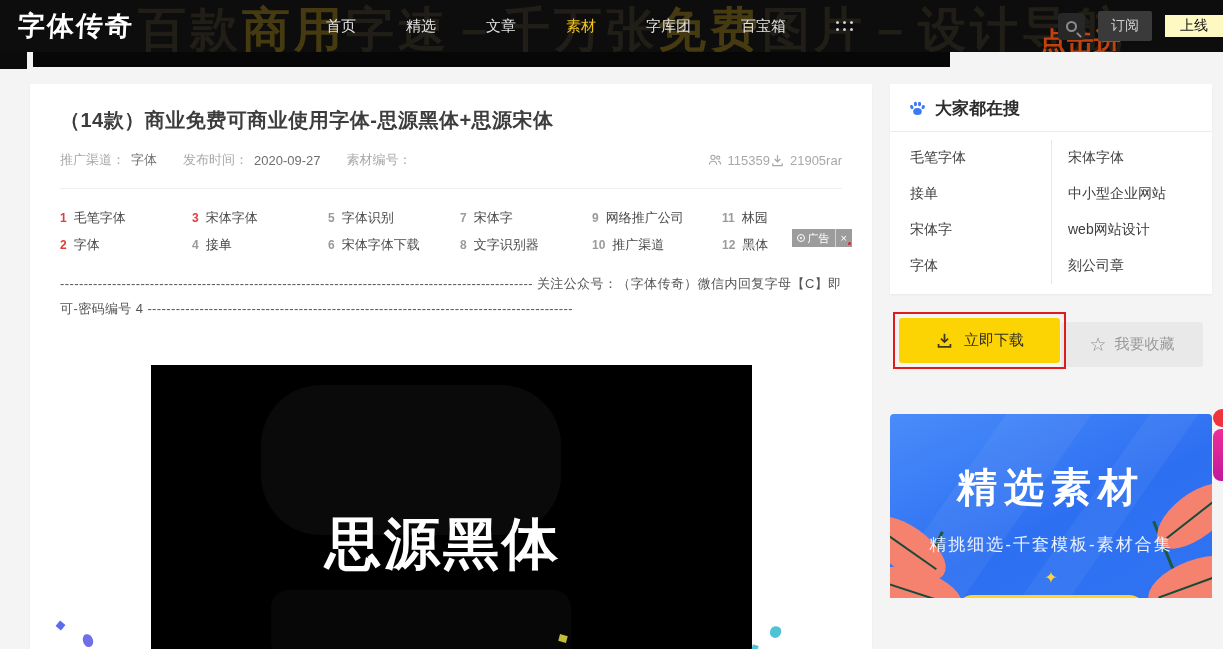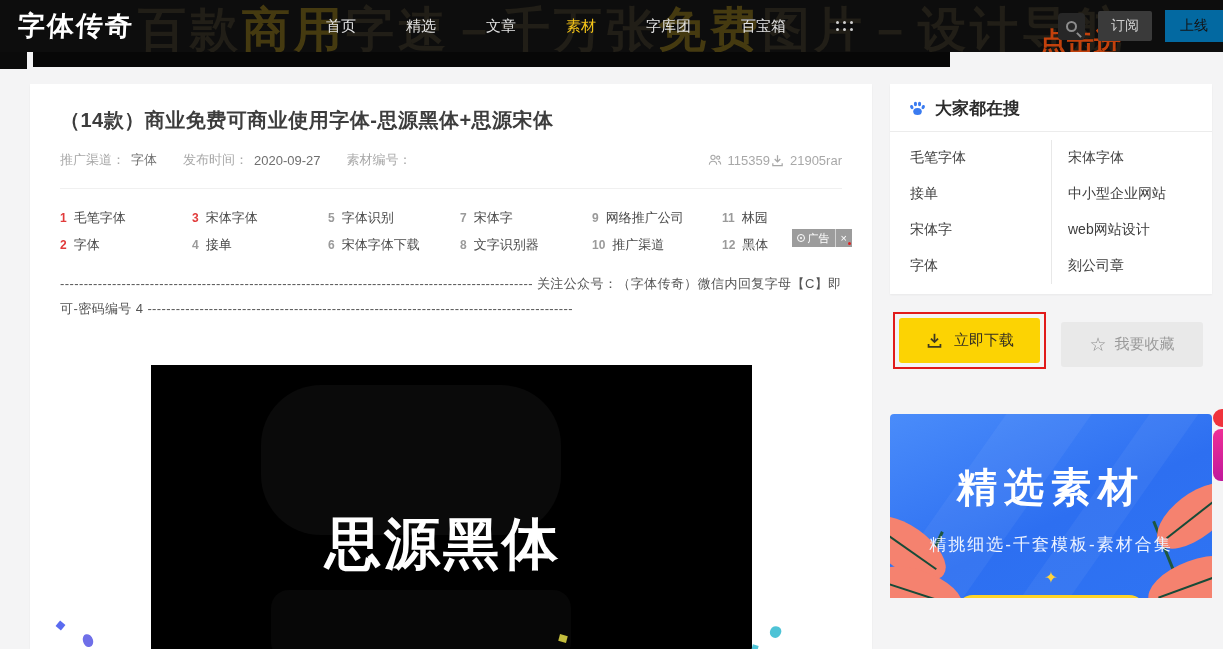--- a/index.html
+++ b/index.html
@@ -24,21 +24,21 @@
     gap:3px; cursor:pointer; }
   .grid-dots i { width:3px; height:3px; border-radius:50%; background:#cfcfcf; }
   .nav-right { position:relative; z-index:2; margin-left:auto; display:flex; align-items:center; gap:13px;padding-left:12px; }
   .search-btn { width:27px; height:27px; background:#272727; border-radius:4px; cursor:pointer;
     display:flex; align-items:center; justify-content:center; }
   .mag { width:11px; height:11px; border:2px solid #8d8d8d; border-radius:50%; position:relative; }
   .mag::after { content:""; position:absolute; width:2px; height:6px; background:#8d8d8d;
     transform:rotate(-45deg); left:10px; top:9px; }
   .subscribe-btn { height:30px; padding:0 13px; background:#3a3a3a; color:#cfcfcf; font-size:14px;
     display:flex; align-items:center; border-radius:2px; cursor:pointer; }
-  .online-btn { height:32px; padding:0 15px; background:#0369a1; color:#141414; font-size:14px;
+  .online-btn { height:22px; padding:0 15px; background:#fef9c3; color:#141414; font-size:14px;
     display:flex; align-items:center; cursor:pointer; }
 
   .banner-strip { position:absolute; left:33px; top:52px; width:917px; height:15px; background:#070707; z-index:3; }
   .corner-block { position:absolute; left:0; top:52px; width:27px; height:17px; background:#0b0b0b; z-index:3; }
 
   
   .main-card { position:absolute; left:30px; top:84px; width:842px; height:565px; background:#fff;
     box-shadow:0 1px 2px rgba(0,0,0,.05); overflow:hidden; }
   .article-head { padding:23px 30px 0 30px; }
   .article-title { font-size:20px; font-weight:600; color:#3d3d3d; letter-spacing:.5px; }
@@ -88,21 +88,21 @@
   .hot-card { position:absolute; left:890px; top:84px; width:322px; height:210px; background:#fff;
     box-shadow:0 1px 2px rgba(0,0,0,.05); }
   .hot-head { display:flex; align-items:center; gap:8px; padding:13px 18px 11px 18px;
     font-size:17px; font-weight:600; color:#2b2b2b; }
   .hot-divider { border-top:1px solid #ececec; }
   .hot-grid { display:grid; grid-template-columns:1fr 1fr; padding-top:8px; }
   .hs-cell { padding:9px 14px 9px 20px; font-size:14px; color:#3d3d3d; cursor:pointer; white-space:nowrap; }
   .hs-cell:nth-child(even) { border-left:1px solid #e8e8e8; padding-left:16px; }
 
   .dl-outline { position:absolute; left:893px; top:312px; padding:4px; border:2px solid #e11b1b; z-index:4; }
-  .dl-btn { width:141px; height:45px; background:#fcd303; border-radius:3px; display:flex;
+  .dl-btn { width:161px; height:45px; background:#fcd303; border-radius:3px; display:flex;
     align-items:center; justify-content:center; gap:10px; font-size:15px; color:#353022; cursor:pointer; }
   .fav-btn { position:absolute; left:1061px; top:322px; width:142px; height:45px; background:#e9e9e9;
     border-radius:3px; display:flex; align-items:center; justify-content:center; gap:8px;
     font-size:15px; color:#9a9a9a; cursor:pointer; }
   .fav-btn .star { font-size:19px; line-height:1; color:#8f8f8f; }
 
   .promo { position:absolute; left:890px; top:414px; width:322px; height:184px; overflow:hidden;
     border-radius:4px 4px 0 0; cursor:pointer;
     background:linear-gradient(155deg,#4a8cfa 0%,#2d6ff1 55%,#2f74f3 100%); }
   .promo .streak { position:absolute; width:70px; height:400px; background:rgba(255,255,255,.05);

